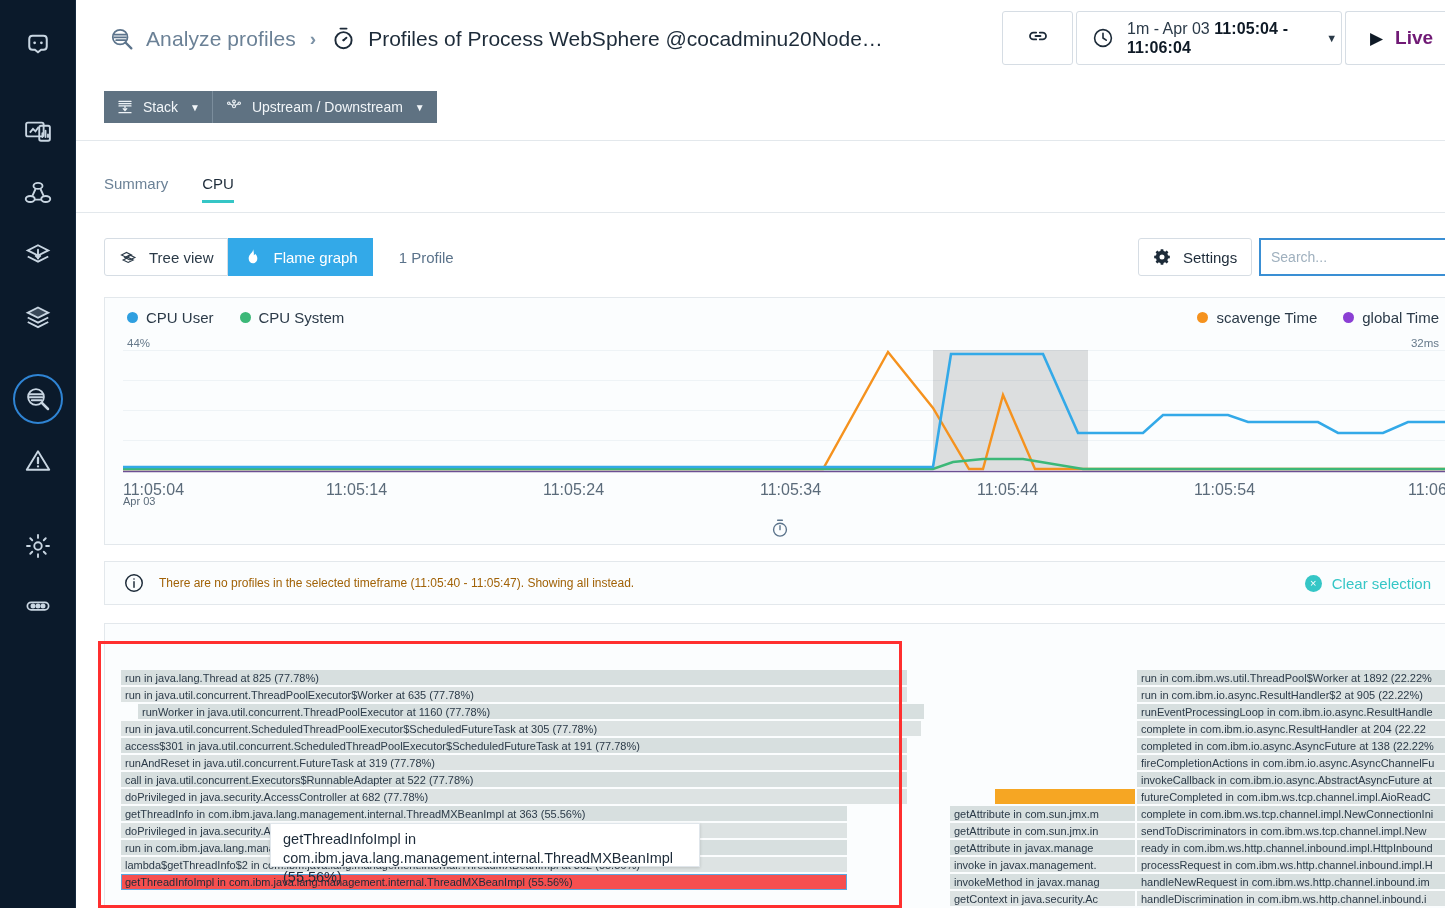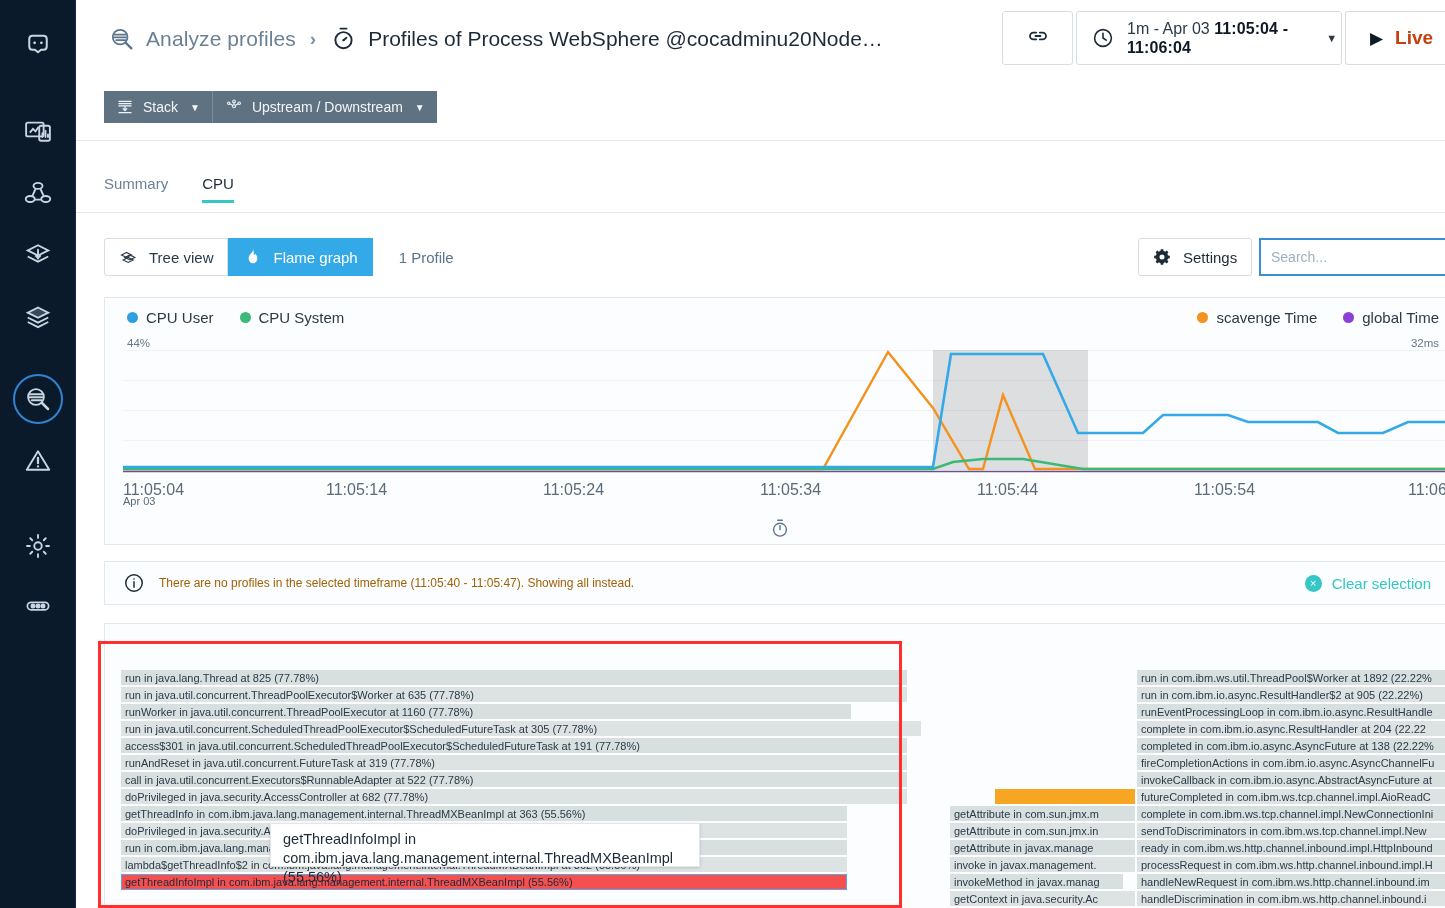--- a/index.html
+++ b/index.html
@@ -51,21 +51,21 @@
   #link-btn svg { width:24px; height:24px; color:#1d2b39; }
   #timepicker { left:1000px; top:11px; width:266px; height:54px; justify-content:flex-start; padding-left:14px; }
   #timepicker .clock { width:24px; height:24px; color:#1d2b39; margin-right:12px; flex:0 0 auto; }
   #timepicker .clock svg { width:24px; height:24px; display:block; }
   #tp-text { flex:1 1 auto; }
   #tp-rel { font-size:16px; color:#2b3a48; line-height:14px; }
   #tp-abs { font-size:16px; font-weight:bold; color:#0f1a26; line-height:19px; letter-spacing:.1px; }
   #tp-caret { width:22px; color:#2b3a48; display:flex; align-items:center; justify-content:center; font-size:11px; }
   #live-btn { left:1269px; top:11px; width:176px; height:54px; justify-content:flex-start; padding-left:24px; border-right:none; }
   #live-btn .play { font-size:17px; color:#0f1a26; margin-right:12px; }
-  #live-btn .lbl { font-size:19px; font-weight:bold; color:#c2410c; }
+  #live-btn .lbl { font-size:19px; font-weight:bold; color:#701a75; }
 
   
   #toolbar2 { position:absolute; left:104px; top:91px; height:32px; display:flex; }
   .t2 {
     background:#5f7282; color:#f2f6f9; height:32px;
     display:flex; align-items:center; padding:0 12px;
     font-size:14px;
   }
   .t2 + .t2 { border-left:1px solid #7b8d9c; }
   .t2 .ic { width:18px; height:18px; margin-right:9px; color:#eef3f7; }
@@ -475,21 +475,21 @@
 
     <div class="frow" style="top:46px">
       <div class="fcell" style="left:16px;width:786px">run in java.lang.Thread at 825 (77.78%)</div>
       <div class="fcell" style="left:1032px;width:318px">run in com.ibm.ws.util.ThreadPool$Worker at 1892 (22.22%</div>
     </div>
     <div class="frow" style="top:63px">
       <div class="fcell alt" style="left:16px;width:786px">run in java.util.concurrent.ThreadPoolExecutor$Worker at 635 (77.78%)</div>
       <div class="fcell alt" style="left:1032px;width:318px">run in com.ibm.io.async.ResultHandler$2 at 905 (22.22%)</div>
     </div>
     <div class="frow" style="top:80px">
-      <div class="fcell" style="left:16px;width:730px">runWorker in java.util.concurrent.ThreadPoolExecutor at 1160 (77.78%)</div>
+      <div class="fcell" style="left:33px;width:786px">runWorker in java.util.concurrent.ThreadPoolExecutor at 1160 (77.78%)</div>
       <div class="fcell" style="left:1032px;width:318px">runEventProcessingLoop in com.ibm.io.async.ResultHandle</div>
     </div>
     <div class="frow" style="top:97px">
       <div class="fcell alt" style="left:16px;width:800px">run in java.util.concurrent.ScheduledThreadPoolExecutor$ScheduledFutureTask at 305 (77.78%)</div>
       <div class="fcell alt" style="left:1032px;width:318px">complete in com.ibm.io.async.ResultHandler at 204 (22.22</div>
     </div>
     <div class="frow" style="top:114px">
       <div class="fcell" style="left:16px;width:786px">access$301 in java.util.concurrent.ScheduledThreadPoolExecutor$ScheduledFutureTask at 191 (77.78%)</div>
       <div class="fcell" style="left:1032px;width:318px">completed in com.ibm.io.async.AsyncFuture at 138 (22.22%</div>
     </div>
@@ -521,21 +521,21 @@
       <div class="fcell" style="left:845px;width:185px">getAttribute in javax.manage</div>
       <div class="fcell" style="left:1032px;width:318px">ready in com.ibm.ws.http.channel.inbound.impl.HttpInbound</div>
     </div>
     <div class="frow" style="top:233px">
       <div class="fcell alt" style="left:16px;width:726px">lambda$getThreadInfo$2 in com.ibm.java.lang.management.internal.ThreadMXBeanImpl at 362 (55.56%)</div>
       <div class="fcell alt" style="left:845px;width:185px">invoke in javax.management.</div>
       <div class="fcell alt" style="left:1032px;width:318px">processRequest in com.ibm.ws.http.channel.inbound.impl.H</div>
     </div>
     <div class="frow" style="top:250px">
       <div class="fcell red" style="left:16px;width:726px">getThreadInfoImpl in com.ibm.java.lang.management.internal.ThreadMXBeanImpl (55.56%)</div>
-      <div class="fcell" style="left:845px;width:173px">invokeMethod in javax.manag</div>
+      <div class="fcell" style="left:845px;width:215px">invokeMethod in javax.manag</div>
       <div class="fcell" style="left:1032px;width:318px">handleNewRequest in com.ibm.ws.http.channel.inbound.im</div>
     </div>
     <div class="frow" style="top:267px">
       <div class="fcell alt" style="left:845px;width:185px">getContext in java.security.Ac</div>
       <div class="fcell alt" style="left:1032px;width:318px">handleDiscrimination in com.ibm.ws.http.channel.inbound.i</div>
     </div>
   </section>
 
   <div id="sel-rect"></div>
 

